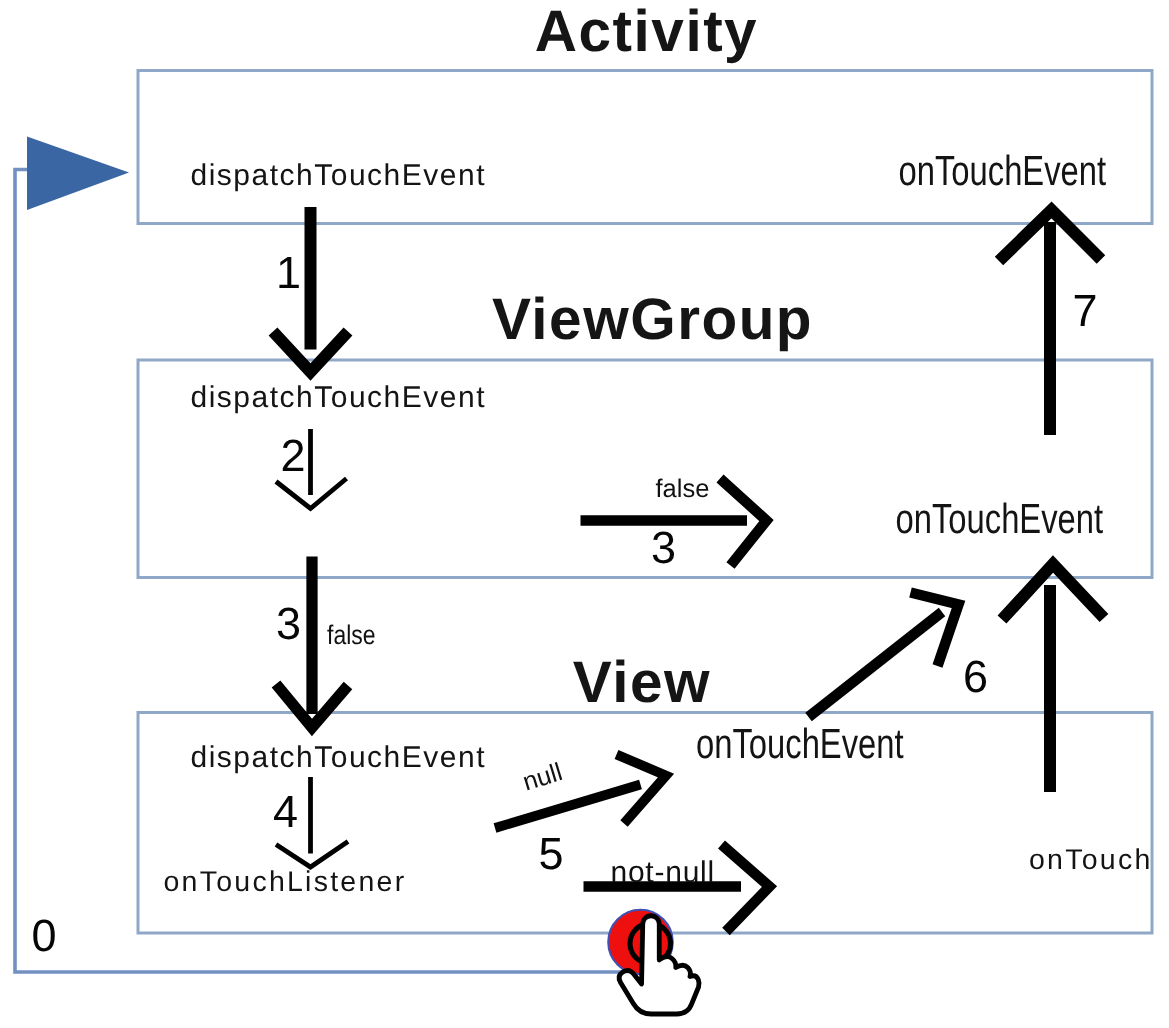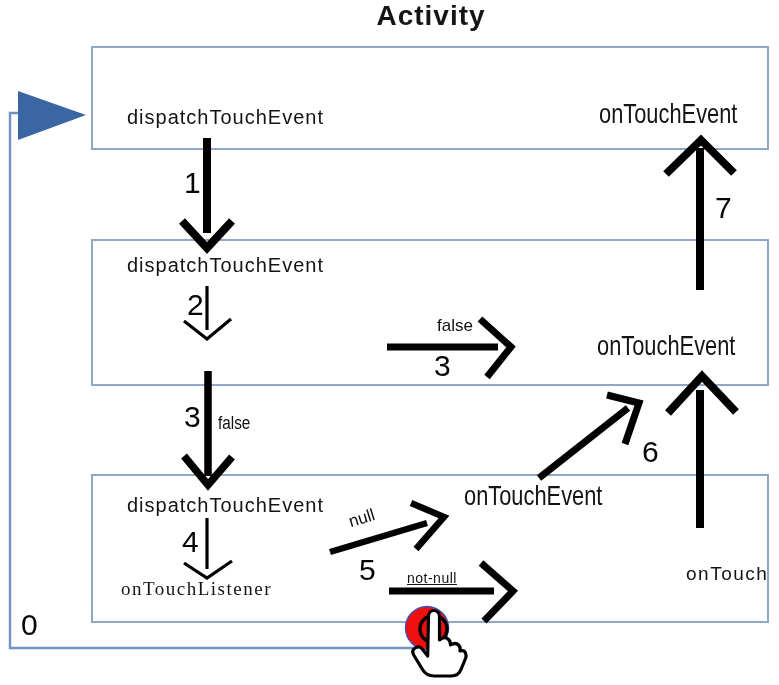--- a/index.html
+++ b/index.html
@@ -8,29 +8,29 @@
     font-family:"Liberation Sans",sans-serif;color:#0d0d0d;
   }
   .box{
     position:absolute;border:2px solid #8fa8c8;background:transparent;box-sizing:border-box;
   }
   .box.activity{left:91px;top:46px;width:678px;height:104px;}
   .box.viewgroup{left:91px;top:239px;width:678px;height:147px;}
   .box.view{left:91px;top:474px;width:678px;height:149px;}
   svg.overlay{position:absolute;left:0;top:0;pointer-events:none;}
   .lbl{position:absolute;white-space:nowrap;line-height:1.1;}
-  .title{font-size:28px;font-weight:bold;letter-spacing:1px;transform:translateX(-50%);color:#151515;}
+  .title{font-size:39px;font-weight:bold;letter-spacing:1px;transform:translateX(-50%);color:#151515;}
   .m{font-size:20px;letter-spacing:1px;color:#141414;}
   .m.sm{font-size:19px;letter-spacing:1.5px;}
   .cond{font-size:28px;line-height:1;letter-spacing:0px;transform:scaleX(0.78);transform-origin:left top;color:#141414;}
   .num{font-size:30px;color:#060606;}
   .tag{font-size:17px;color:#111;}
   .tag.false{font-size:18px;transform:scaleX(0.85);transform-origin:left top;}
   .tag.null{transform:rotate(-17deg);transform-origin:left bottom;}
-  .tag.notnull{font-size:14px;text-decoration:underline;letter-spacing:0.5px;}
+  .tag.notnull{font-size:20px;letter-spacing:0.5px;}
 </style>
 </head>
 <body>
 
 <div class="stage">
 
   <div class="box activity"></div>
   <div class="box viewgroup"></div>
   <div class="box view"></div>
 
@@ -94,30 +94,32 @@
     </g>
 
     <g>
       <circle cx="427" cy="628" r="21.5" fill="#ee0f0f" stroke="#3f51b5" stroke-width="1.4"></circle>
       <circle cx="433.5" cy="629" r="13.5" fill="none" stroke="#000000" stroke-width="3.4"></circle>
       <path d="M428.5 616 a5.5 5.5 0 0 1 11 0 L439.5 640 q5 -4 8.5 -1 q3 2.5 2.5 6 q5 -3 8 0 q2.5 2.5 1.5 6 q4 -1.5 5.5 2 q1 2.5 0.2 5 l-4.5 11 q-2.5 7 -10 7 h-17 q-8 0 -12 -7 l-8.5 -14 q-2.5 -4.5 1.5 -7 q4 -2.5 7 1 l5.5 7 Z" fill="#ffffff" stroke="#000000" stroke-width="3.2" stroke-linejoin="round"></path>
     </g>
   </svg>
 
   <div class="lbl title" style="left:431px;top:1px;">Activity</div>
+  <div class="lbl title" style="left:435px;top:193px;">ViewGroup</div>
+  <div class="lbl title" style="left:428px;top:435px;">View</div>
 
   <div class="lbl m" style="left:127px;top:106px;">dispatchTouchEvent</div>
   <div class="lbl cond" style="left:599px;top:100px;">onTouchEvent</div>
 
   <div class="lbl m" style="left:127px;top:254px;">dispatchTouchEvent</div>
   <div class="lbl cond" style="left:597px;top:332px;">onTouchEvent</div>
 
   <div class="lbl m" style="left:127px;top:494px;">dispatchTouchEvent</div>
   <div class="lbl cond" style="left:464px;top:482px;">onTouchEvent</div>
-  <div class="lbl m sm" style="left:121px;top:579px;font-family:Liberation Serif, serif;">onTouchListener</div>
+  <div class="lbl m sm" style="left:109px;top:579px;">onTouchListener</div>
   <div class="lbl m sm" style="left:686px;top:564px;">onTouch</div>
 
   <div class="lbl num" style="left:21px;top:608px;">0</div>
   <div class="lbl num" style="left:184px;top:166px;">1</div>
   <div class="lbl num" style="left:187px;top:288px;">2</div>
   <div class="lbl num" style="left:434px;top:349px;">3</div>
   <div class="lbl num" style="left:184px;top:400px;">3</div>
   <div class="lbl num" style="left:182px;top:525px;">4</div>
   <div class="lbl num" style="left:359px;top:553px;">5</div>
   <div class="lbl num" style="left:642px;top:435px;">6</div>

